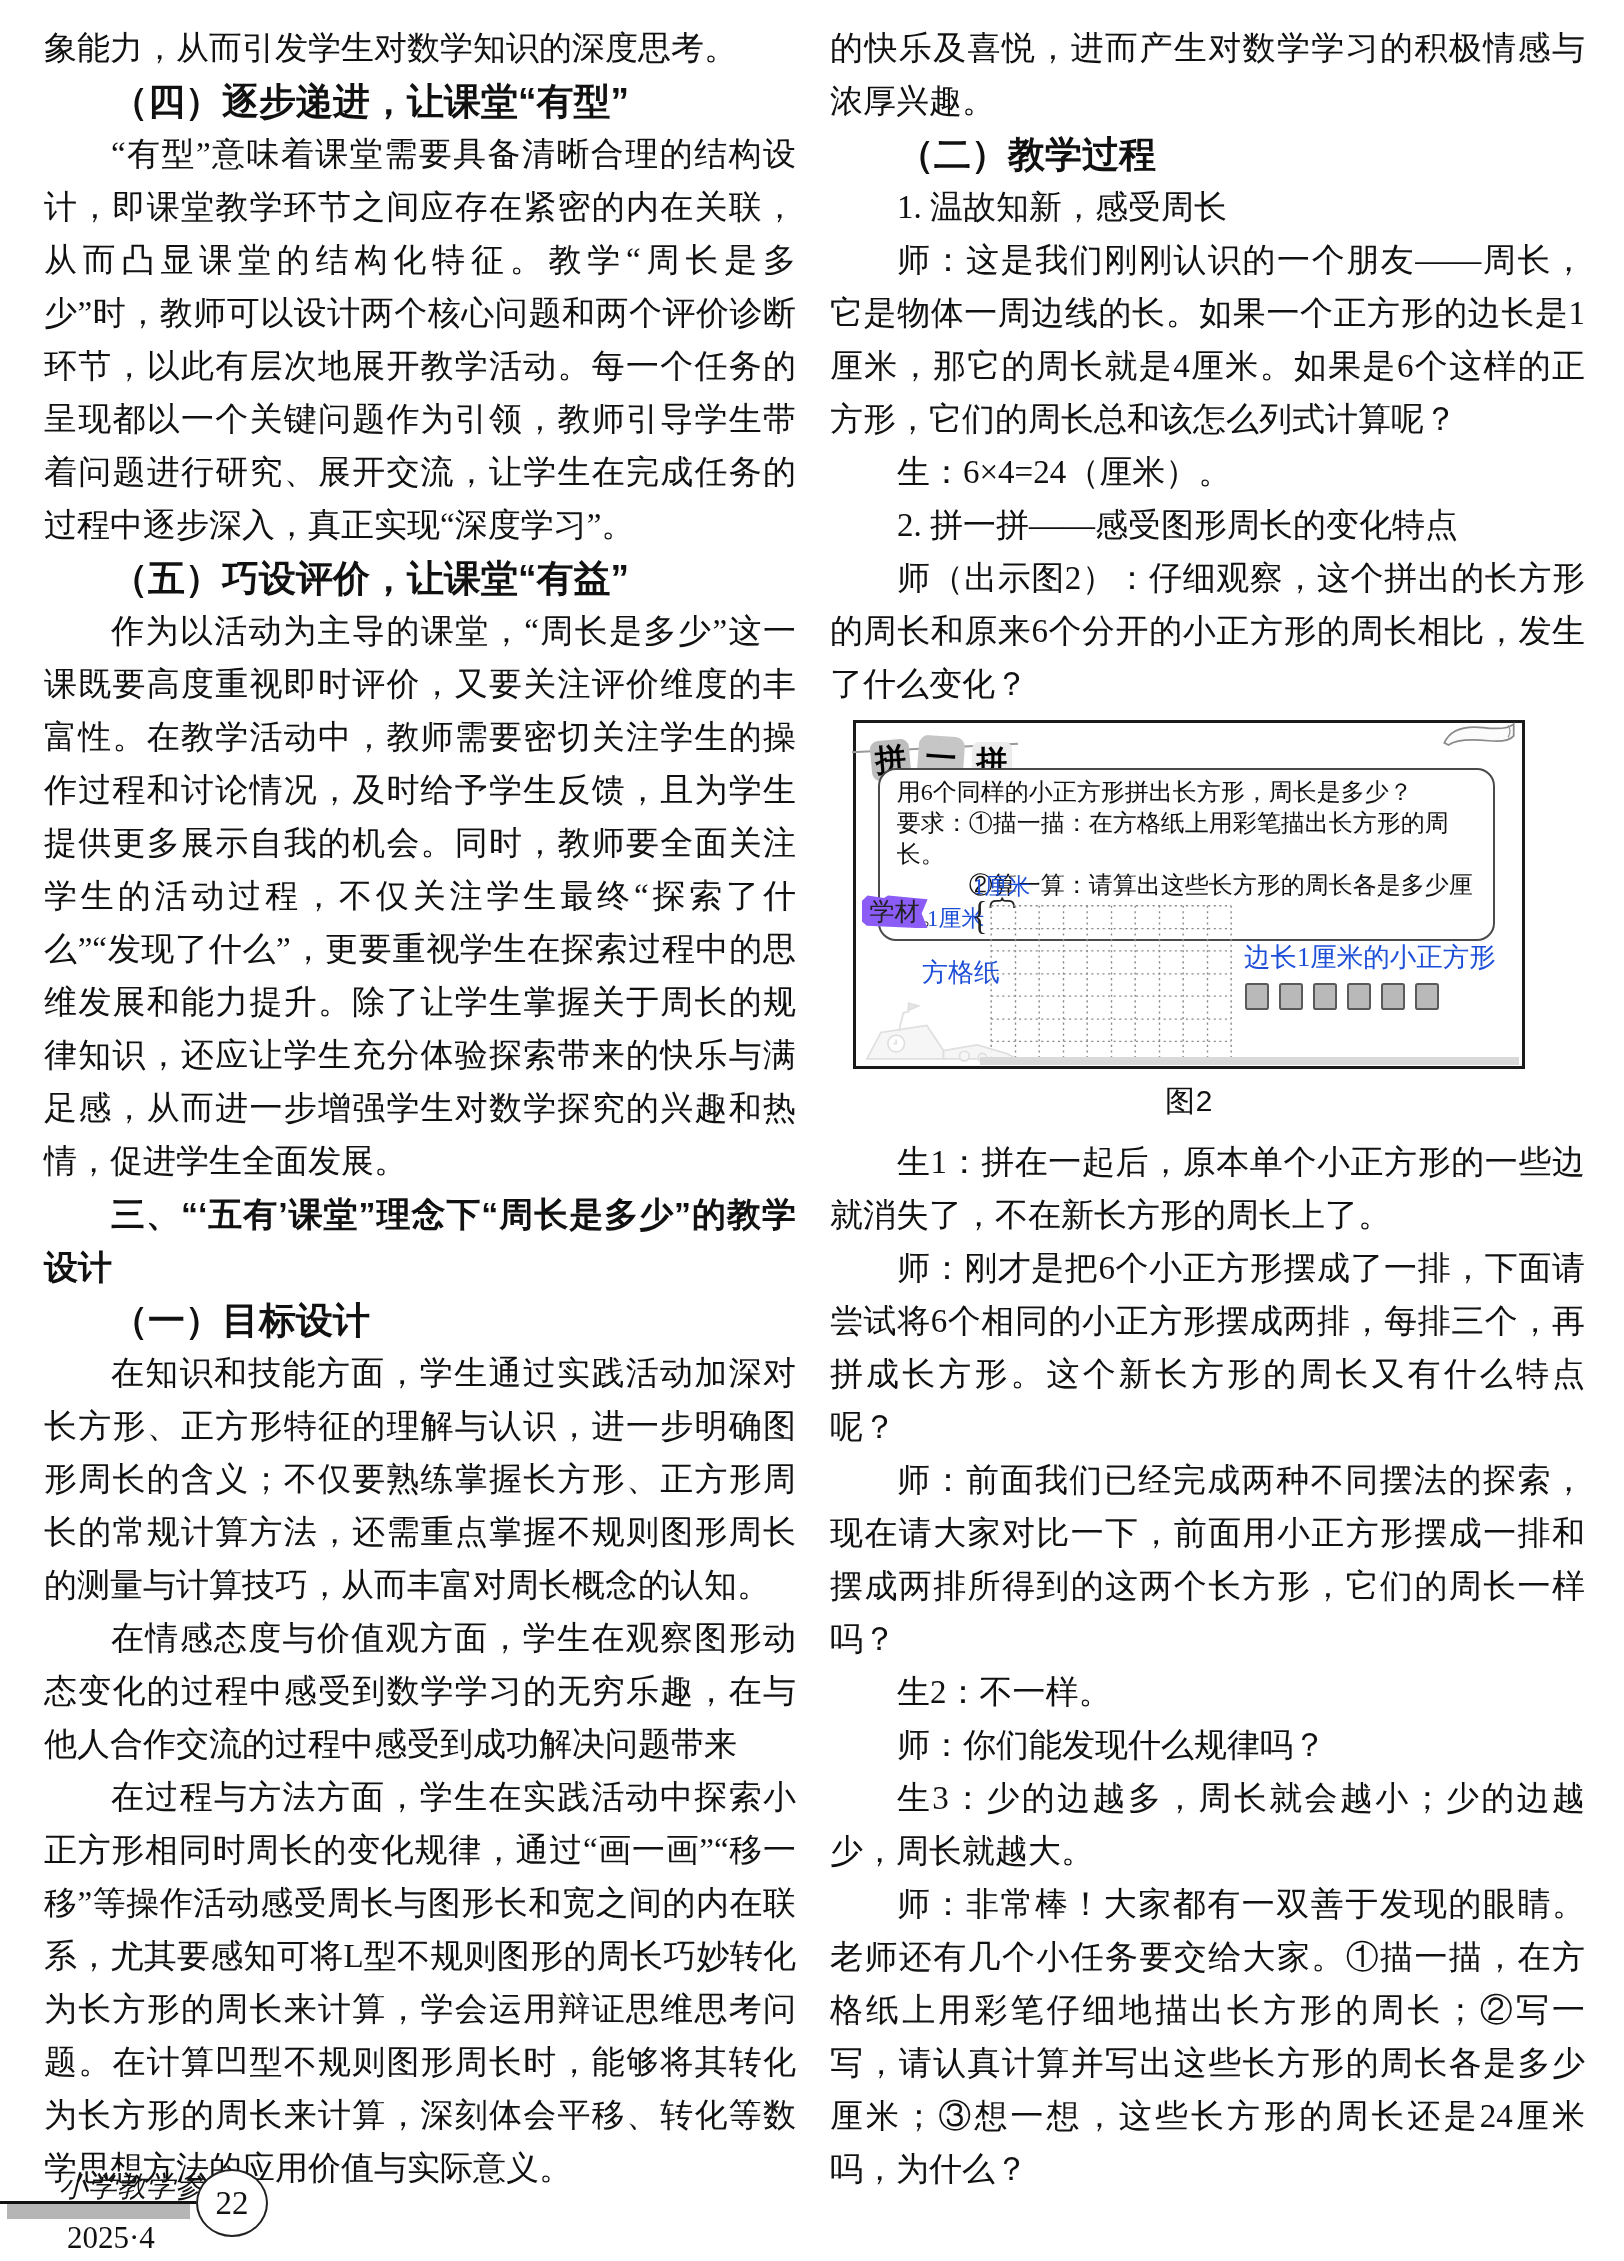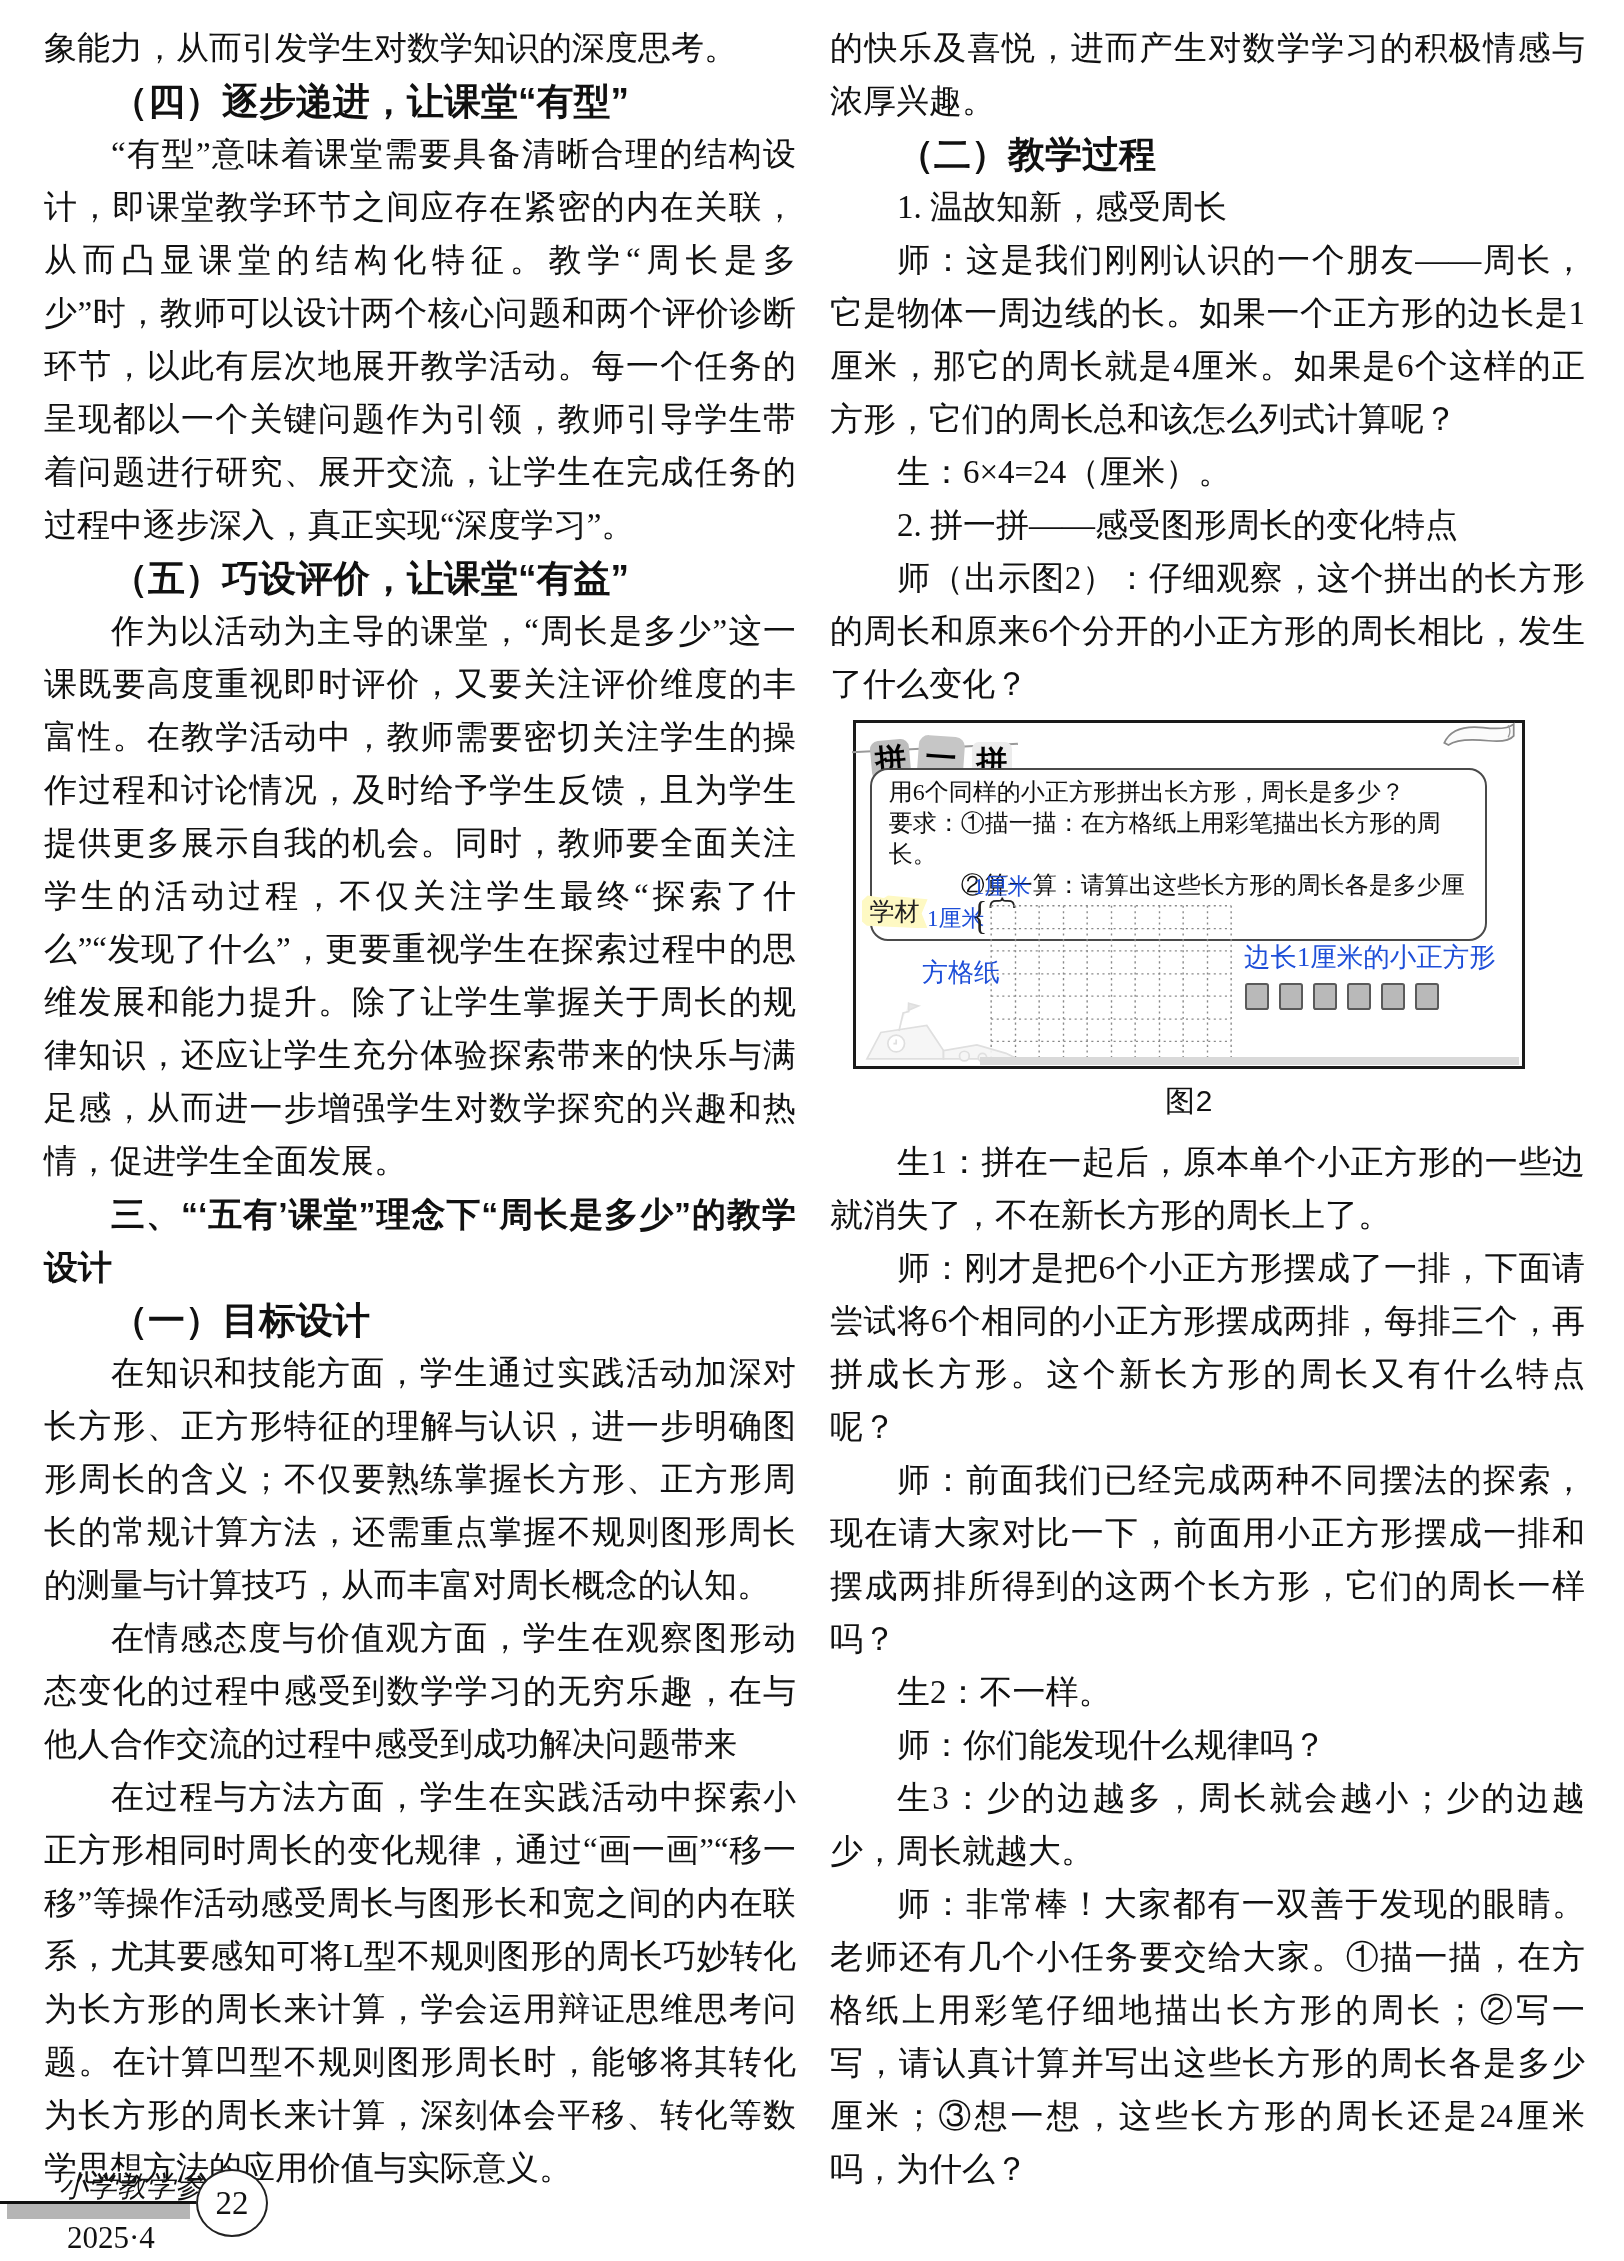--- a/index.html
+++ b/index.html
@@ -23,30 +23,30 @@
   .fig-title{position:absolute;left:9.8px;top:12.6px;width:160px;height:49px;}
   .fig-rope{position:absolute;left:-4.2px;top:24px;width:166px;height:2.1px;background:#9a9a9a;
             transform:rotate(-3deg);}
   .badge{position:absolute;display:flex;align-items:center;justify-content:center;
          font-weight:bold;color:#000;font-size:31px;
          font-family:"Liberation Sans","DejaVu Sans",sans-serif;}
   .badge.b1{left:5.6px;top:4.2px;width:39px;height:40px;background:#bdbdbd;border-radius:8.4px;transform:rotate(-5deg);}
   .badge.b2{left:52px;top:0px;width:46px;height:43px;background:#c6c6c6;border-radius:9.8px;transform:rotate(4deg);}
   .badge.b3{left:106px;top:5.6px;width:40px;height:40px;background:#ececec;border-radius:7px;}
   .curl{position:absolute;right:4.2px;top:-1.4px;width:78px;height:25px;}
-  .prompt{position:absolute;left:14px;top:45px;width:580px;border:2.1px solid #4a4a4a;border-radius:18px;
+  .prompt{position:absolute;left:22px;top:45px;width:580px;border:2.1px solid #4a4a4a;border-radius:18px;
           padding:7px 16.7px;font-size:24px;line-height:31px;text-align:left;background:#ffffff;}
   .prompt .ln3{text-indent:3em;}
   .lbl{position:absolute;font-size:23px;line-height:25px;color:#1d4ed8;}
   .lbl-1cm-top{left:117px;top:151px;}
   .bracket-top{position:absolute;left:133px;top:173px;width:26.5px;height:12.6px;}
   .lbl-1cm-left{left:71px;top:183px;}
   .brace-left{position:absolute;left:116px;top:172px;font-size:43px;line-height:43px;color:#222;
               transform:scale(0.75,0.95);transform-origin:left top;}
-  .ribbon{position:absolute;left:5.6px;top:172px;width:66px;height:33px;background:#fef9c3;
+  .ribbon{position:absolute;left:5.6px;top:172px;width:66px;height:33px;background:#8b5cf6;
           display:flex;align-items:center;justify-content:center;font-size:25px;color:#222;
           clip-path:polygon(0% 18%,9% 0%,34% 8%,40% 0%,100% 12%,91% 55%,100% 100%,8% 92%,0% 78%);}
   .lbl-fgz{left:66px;top:237px;font-size:26px;}
   .gridwrap{position:absolute;left:134px;top:182px;width:243px;height:160px;}
   .lbl-squares{left:388px;top:222px;font-size:26.5px;}
   .sqrow{position:absolute;left:389px;top:260px;display:flex;gap:10.5px;}
   .sq{width:19.5px;height:23px;background:#b9b9b9;border:2.8px solid #5a5a5a;border-radius:2.8px;box-sizing:content-box;}
   .sketch{position:absolute;left:4.2px;bottom:4.2px;width:167px;height:73px;opacity:0.9;}
   .grayband{position:absolute;left:124px;right:2.8px;bottom:1.4px;height:8.4px;background:#d9d9d9;}
   .caption{margin:16.7px 0 15.3px 23px;width:672px;text-align:center;font-size:30px;line-height:35px;font-family:Liberation Mono, monospace;}

